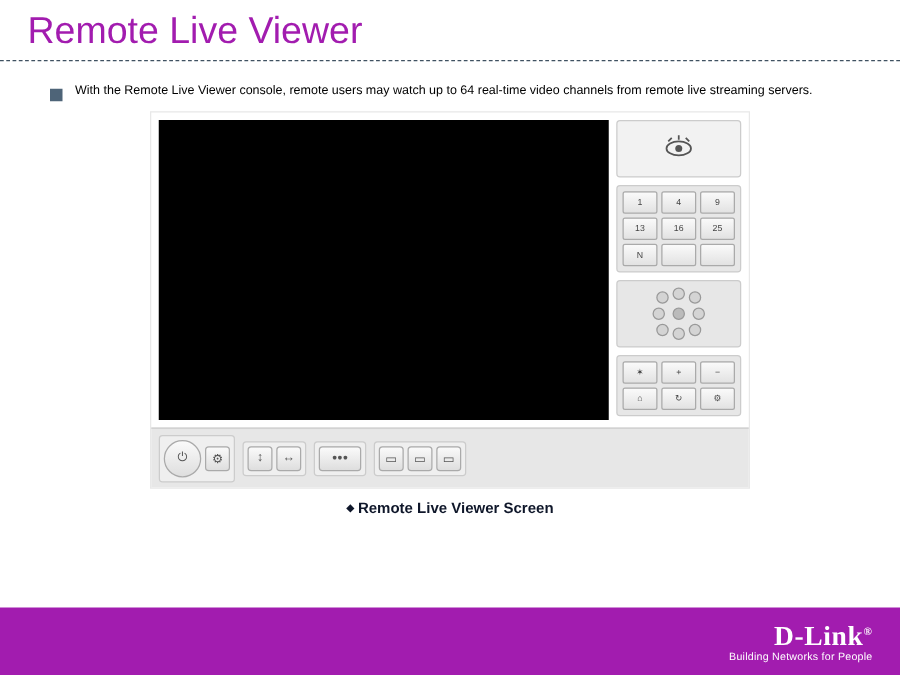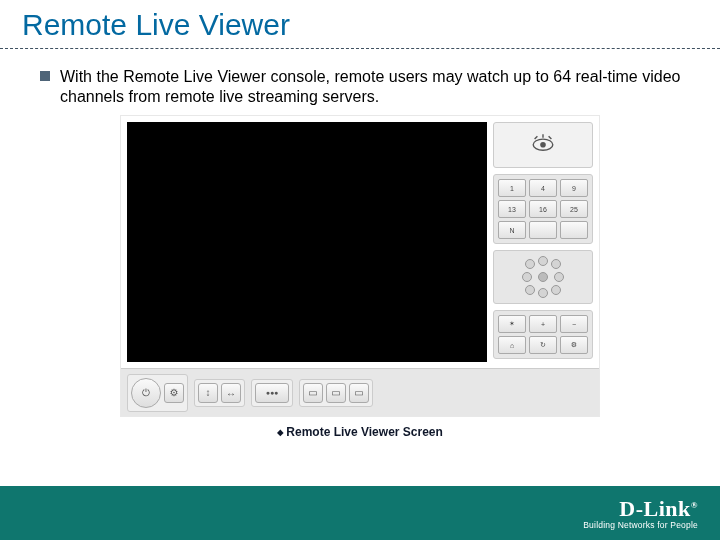--- a/index.html
+++ b/index.html
@@ -5,21 +5,21 @@
   * { box-sizing: border-box; margin: 0; padding: 0; }
   body {
     width: 720px; height: 540px;
     background: #fff;
     font-family: Verdana, Arial, sans-serif;
     position: relative;
     overflow: hidden;
   }
   .title {
     font-size: 30px;
-    color: #0369a1;
+    color: #a21caf;
     padding: 8px 0 6px 22px;
     font-weight: 400;
   }
   .dash {
     border: none;
     border-top: 1.2px dashed #3f5161;
     margin: 0;
   }
   .bullet-row {
     display: flex;
@@ -27,21 +27,21 @@
     padding: 18px 32px 0 40px;
     gap: 10px;
   }
   .square-bullet {
     width: 10px; height: 10px;
     background: #4e6478;
     margin-top: 4px;
     flex-shrink: 0;
   }
   .desc {
-    font-size: 16px;
+    font-size: 10px;
     color: #000;
     line-height: 1.25;
   }
   .viewer-wrap {
     width: 480px;
     margin: 8px auto 0;
     background: #fff;
     border: 1px solid #e8e8e8;
   }
   .viewer-body {
@@ -161,21 +161,21 @@
     font-weight: bold;
     color: #0f172a;
   }
   .caption-row .diamond {
     display:inline-block; font-size:8px; vertical-align: middle; margin-right:3px;
   }
   .footer-band {
     position: absolute;
     left: 0; right: 0; bottom: 0;
     height: 54px;
-    background: #0f766e;
+    background: #a21caf;
     display: flex;
     align-items: center;
     justify-content: flex-end;
     padding-right: 22px;
   }
   .dlink-block {
     color: #fff;
     text-align: right;
   }
   .dlink-word {

